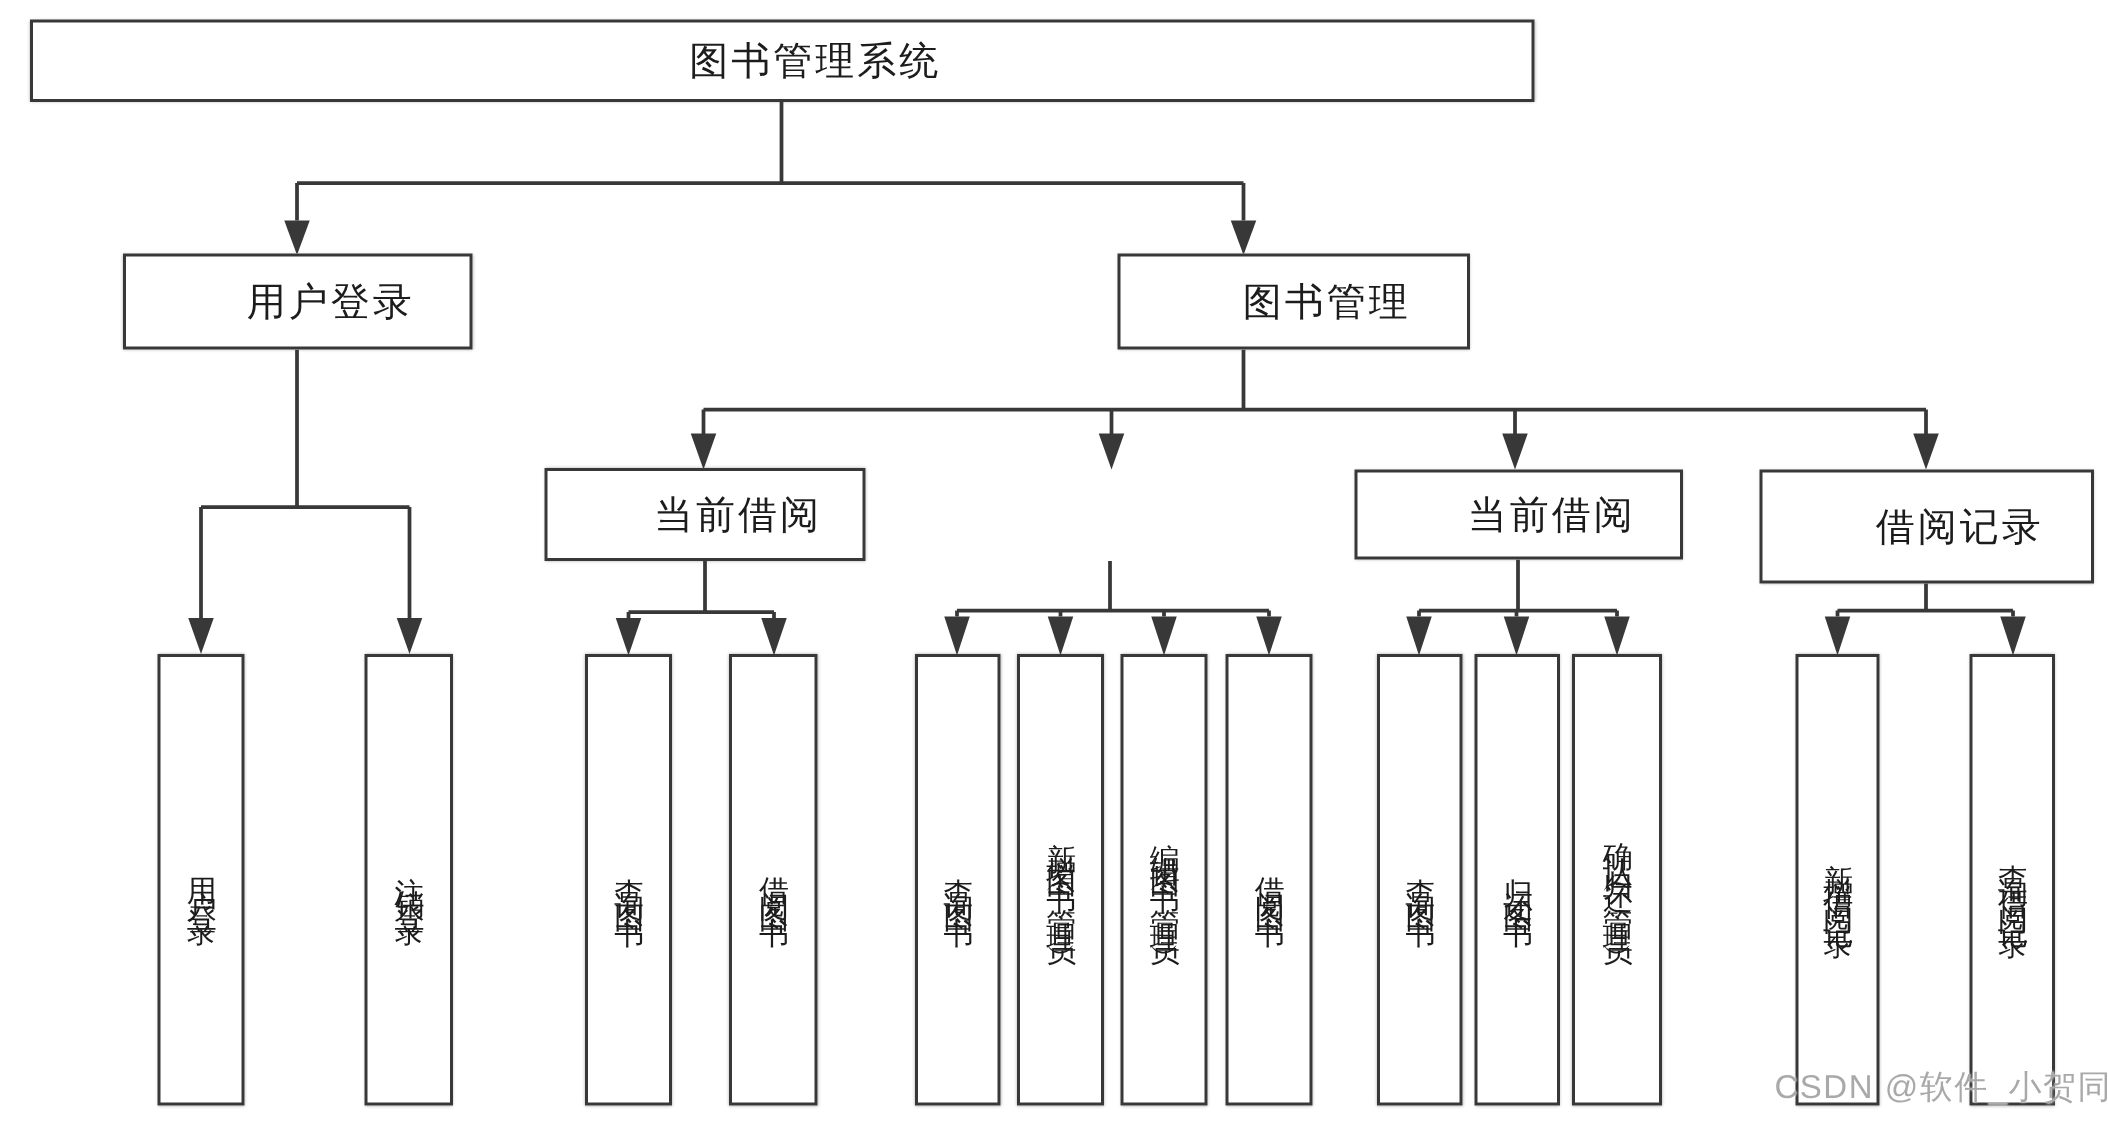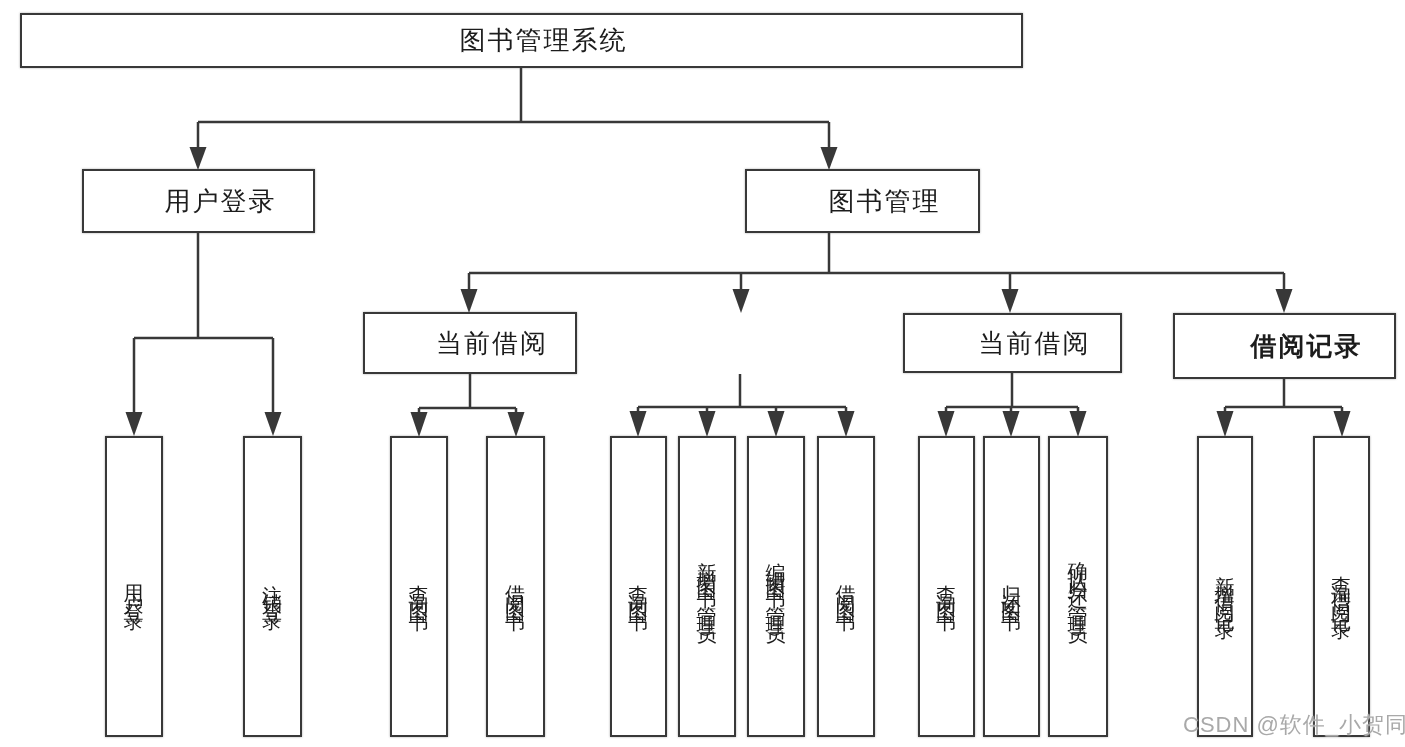--- a/index.html
+++ b/index.html
@@ -59,21 +59,21 @@
       <polygon points="1333.5,411 1350.5,411 1342,437" fill="#383838"></polygon>
     </svg>
 
   <div class="node" style="left:20px;top:13px;width:1003px;height:55px;">图书管理系统</div>
 
   <div class="node" style="left:82px;top:169px;width:233px;height:64px;">用户登录</div>
   <div class="node" style="left:712px;top:169px;width:235px;height:64px;margin-left:33px;">图书管理</div>
 
   <div class="node" style="left:363px;top:312px;width:214px;height:62px;">当前借阅</div>
   <div class="node" style="left:903px;top:313px;width:219px;height:60px;">当前借阅</div>
-  <div class="node" style="left:1173px;top:313px;width:223px;height:66px;font-weight:bold;">借阅记录</div>
+  <div class="node" style="left:1173px;top:313px;width:223px;height:76px;">借阅记录</div>
 
   <div class="leaf" style="left:105px;width:58px;">用户登录</div>
   <div class="leaf" style="left:243px;width:59px;">注销登录</div>
 
   <div class="leaf" style="left:390px;width:58px;">查询图书</div>
   <div class="leaf" style="left:486px;width:59px;">借阅图书</div>
 
   <div class="leaf" style="left:610px;width:57px;">查询图书</div>
   <div class="leaf" style="left:678px;width:58px;">新增图书（管理员）</div>
   <div class="leaf" style="left:747px;width:58px;">编辑图书（管理员）</div>

